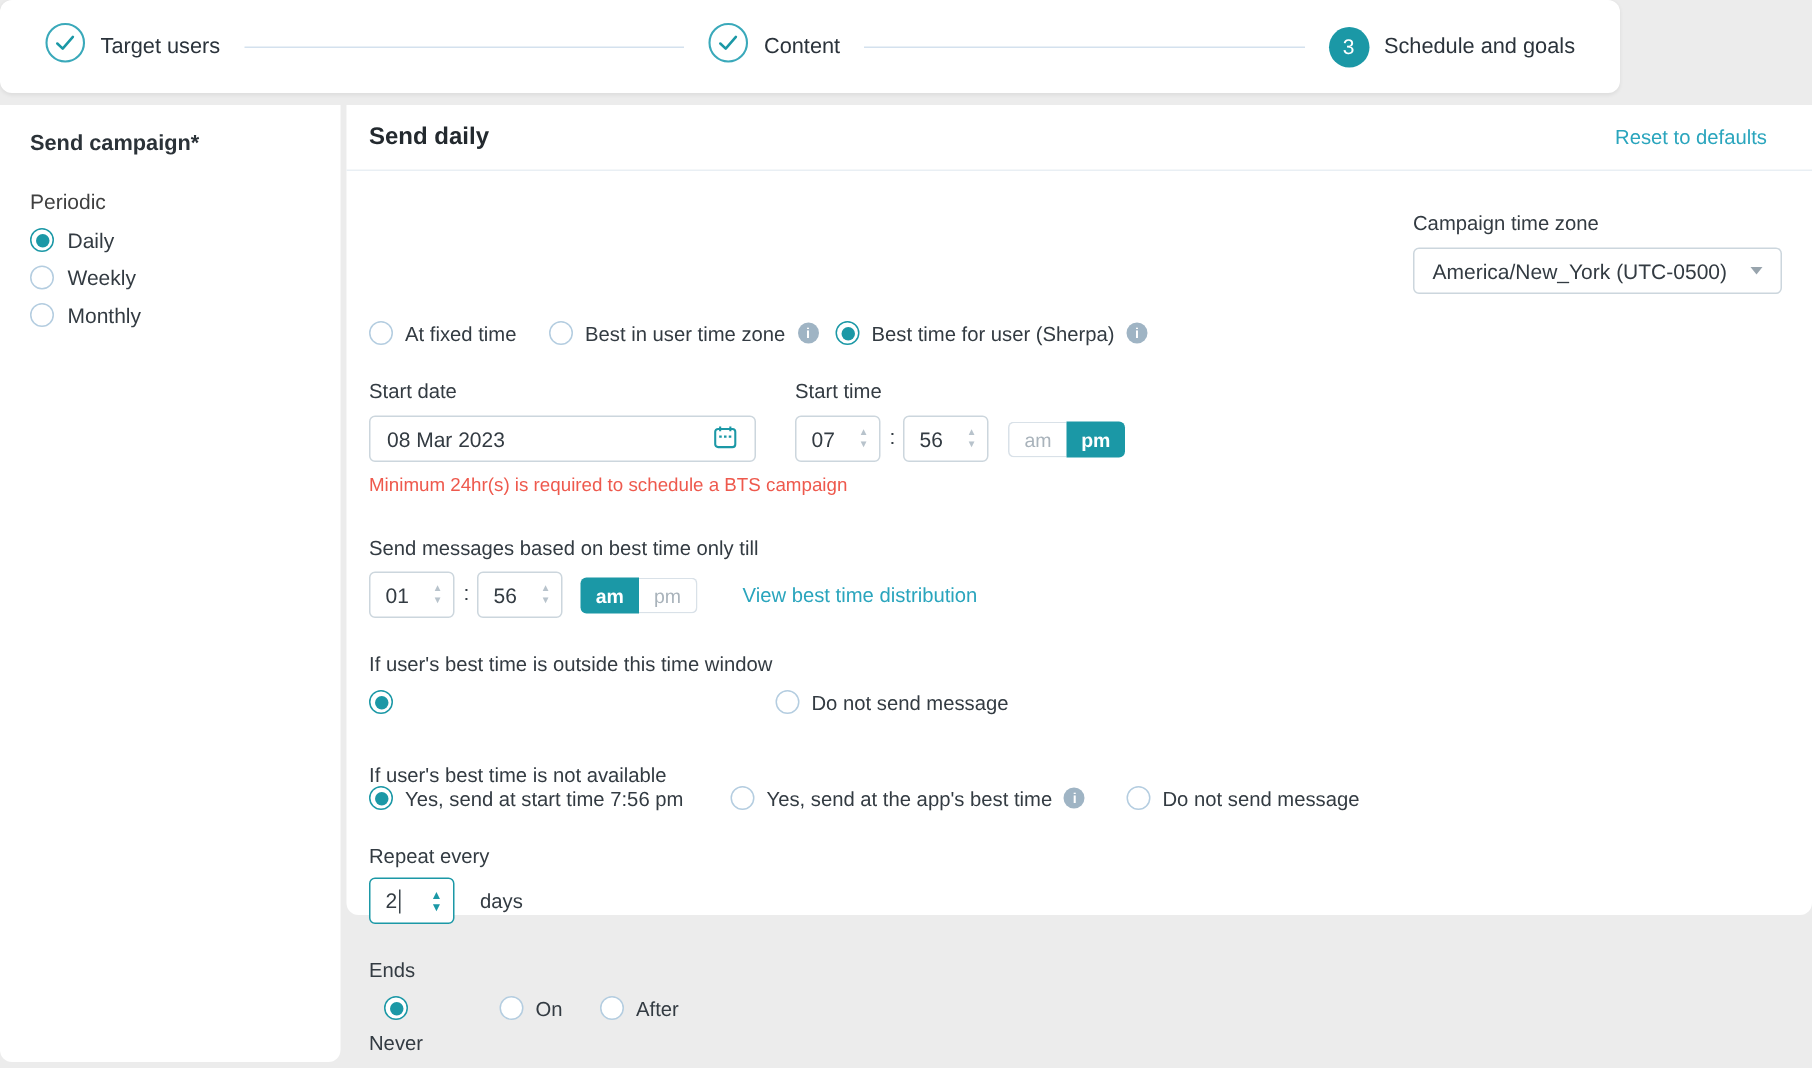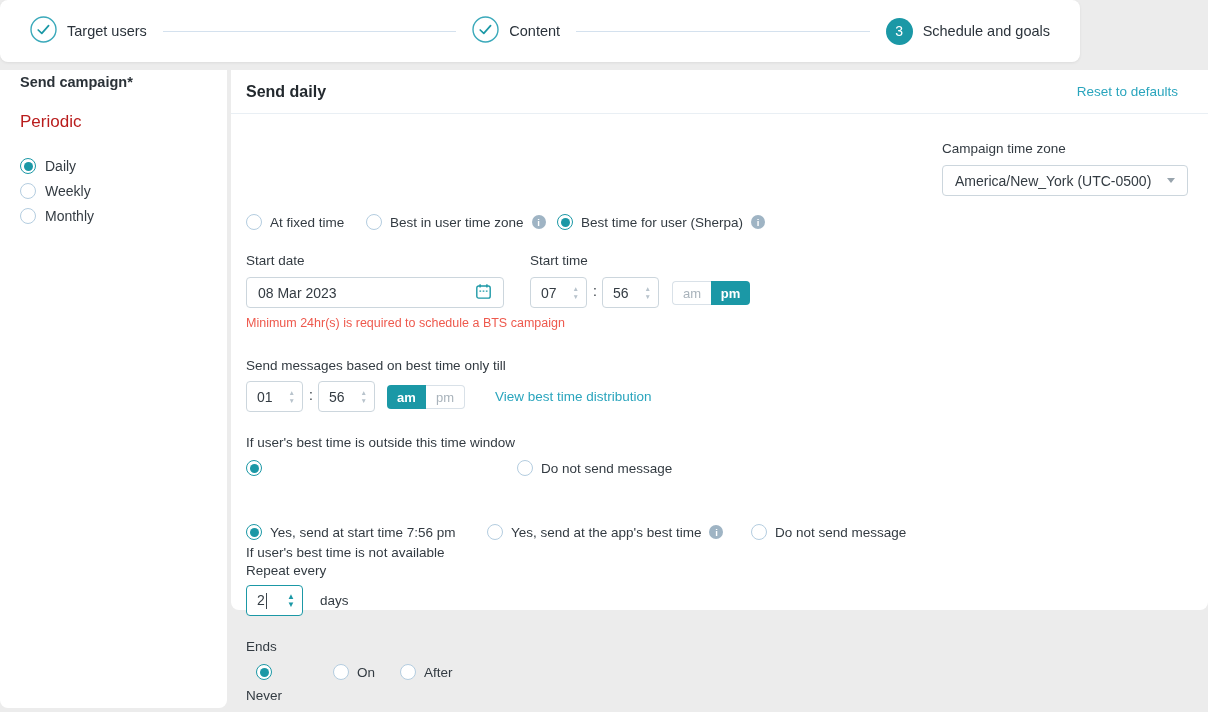--- a/index.html
+++ b/index.html
@@ -25,30 +25,30 @@
     width: 27px; height: 27px; border-radius: 50%;
     background: #1b98a6; color: #fff; font-size: 14px; font-weight: 500;
     display: flex; align-items: center; justify-content: center;
   }
   .step-line { flex: 1; height: 1px; background: #d4e1ee; margin: 0 16px; }
 
   
   .sidebar {
     position: absolute; top: 70px; left: 0; width: 227px; height: 638px;
     background: #fff; border-radius: 0 0 8px 8px;
-    padding: 4px 20px;
+    padding: 18px 20px;
   }
   .main {
     position: absolute; top: 70px; left: 231px; width: 977px; height: 540px;
     background: #fff; border-radius: 0 0 8px 8px;
   }
 
   
   .sb-title { font-size: 14.5px; font-weight: 700; color: #2b3238; margin-bottom: 22px; }
-  .sb-group { font-size: 17px; color: #b91c1c; margin-bottom: 26px; }
+  .sb-group { font-size: 14px; color: #404040; margin-bottom: 10px; }
   .sb-radio { display: flex; align-items: center; gap: 9px; margin-bottom: 9px; height: 16px; cursor: pointer; }
   .sb-radio .lbl { font-size: 14px; color: #333b42; }
 
   
   .radio {
     width: 16px; height: 16px; border-radius: 50%;
     border: 1px solid #b4cde0; background: #fff; flex: 0 0 16px; position: relative;
   }
   .radio.sel { border: 1.5px solid #1b98a6; }
   .radio.sel::after {
@@ -267,21 +267,21 @@
   <div class="row" style="top:390px; height:16px;">
     <div class="radio-item" style="left:0;">
       <span class="radio sel"></span>
     </div>
     <div class="radio-item" style="left:271px;">
       <span class="radio"></span>
       <span class="lbl">Do not send message</span>
     </div>
   </div>
 
-  <div class="row section-label" style="top:439px;margin-top:36px;">If user's best time is not available</div>
+  <div class="row section-label" style="top:439px;">If user's best time is not available</div>
   <div class="row" style="top:454px; height:16px;">
     <div class="radio-item" style="left:0;">
       <span class="radio sel"></span>
       <span class="lbl">Yes, send at start time 7:56 pm</span>
     </div>
     <div class="radio-item" style="left:241px;">
       <span class="radio"></span>
       <span class="lbl">Yes, send at the app's best time</span>
       <i class="info-icon">i</i>
     </div>

